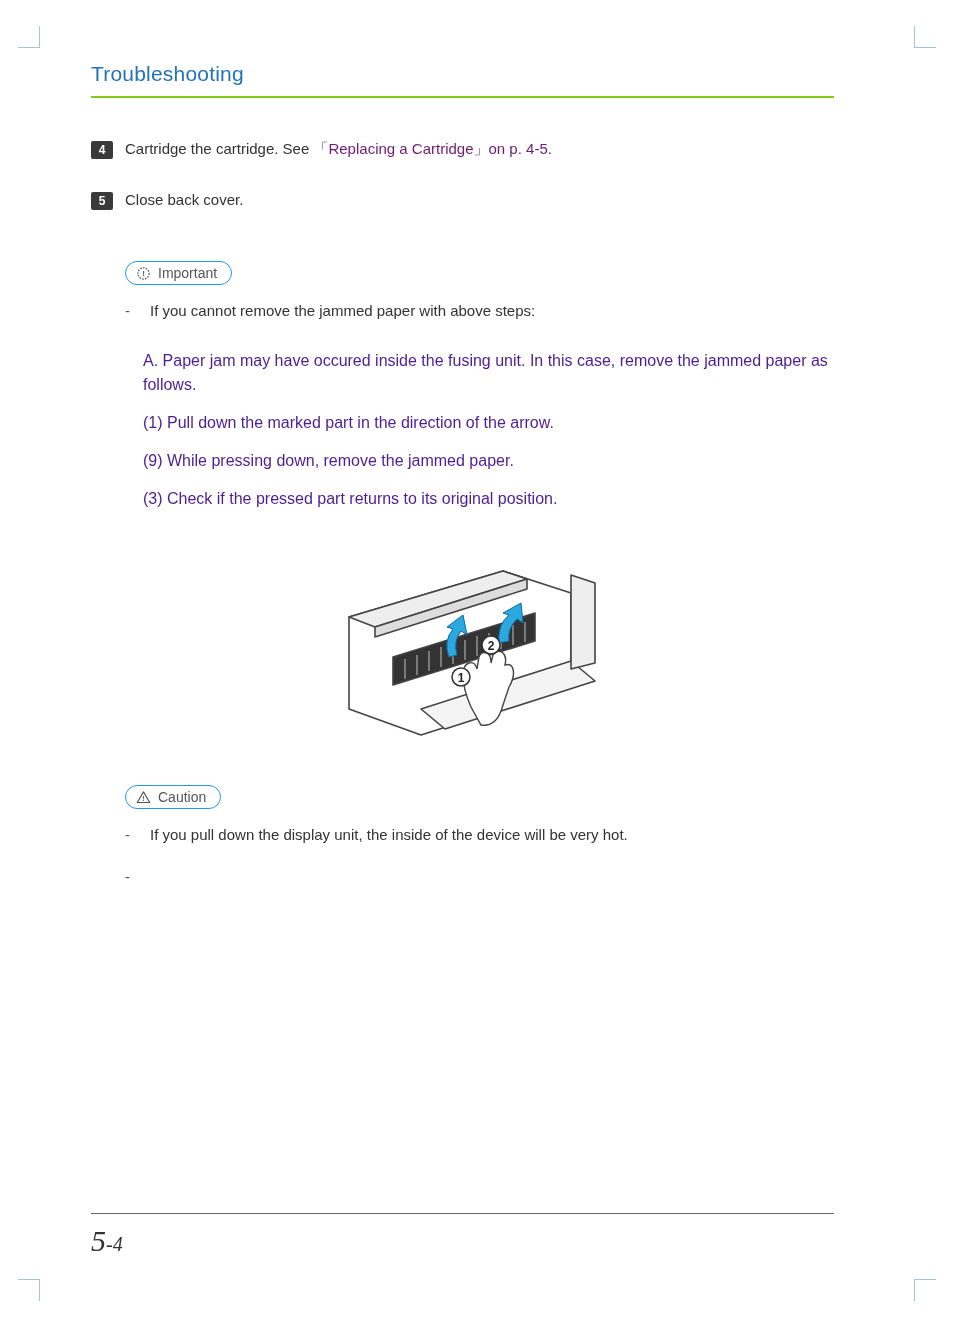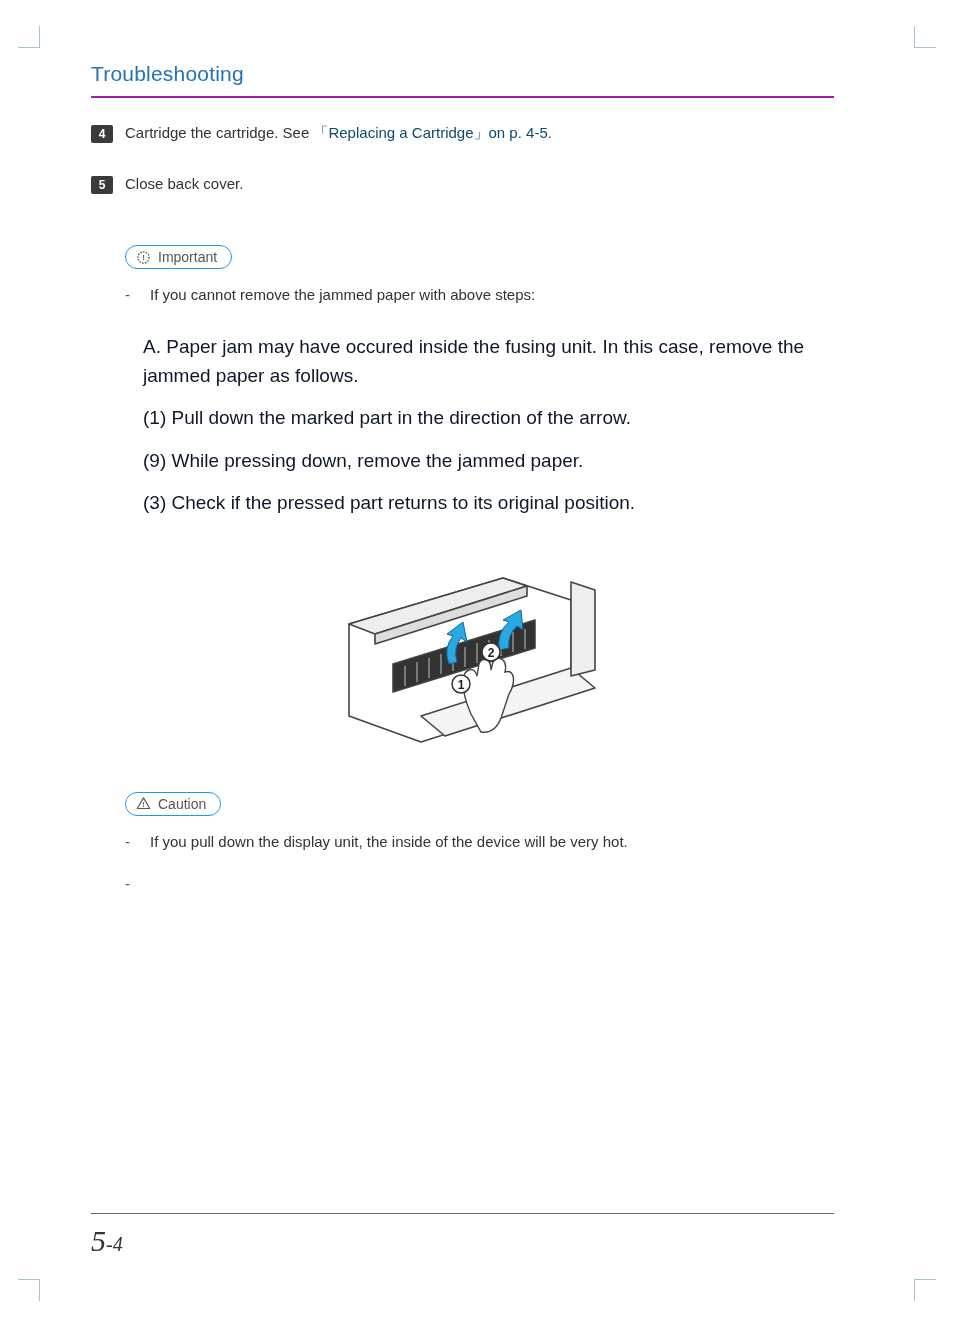--- a/index.html
+++ b/index.html
@@ -27,22 +27,22 @@
     right: 120px;
     top: 62px;
     bottom: 62px;
   }
   .header-title {
     color: #2273b8;
     font-size: 21px;
     font-weight: 400;
     letter-spacing: 0.2px;
     padding-bottom: 10px;
-    border-bottom: 2px solid #a21caf;
-    margin-bottom: 24px;
+    border-bottom: 2px solid #84cc16;
+    margin-bottom: 40px;
   }
   .step {
     display: flex;
     align-items: baseline;
     gap: 12px;
     margin-bottom: 22px;
     font-size: 15px;
     line-height: 1.5;
   }
   .step-num {
@@ -52,21 +52,21 @@
     width: 22px;
     height: 18px;
     background: #3a3a3a;
     color: #fff;
     font-size: 12px;
     font-weight: bold;
     border-radius: 2px;
     flex-shrink: 0;
   }
   .step-text { color: #333; }
-  .link-text { color: #0c4a6e; }
+  .link-text { color: #701a75; }
 
   .callout {
     display: inline-flex;
     align-items: center;
     gap: 7px;
     border: 1.5px solid #2196f3;
     border-radius: 13px;
     padding: 3px 14px 3px 10px;
     margin-left: 34px;
     margin-top: 28px;
@@ -90,22 +90,22 @@
   }
   .note-item {
     display: flex;
     gap: 20px;
     margin-bottom: 10px;
     line-height: 1.6;
   }
   .dash { flex-shrink: 0; color: #555; }
   .sub-steps {
     margin-left: 52px;
-    font-size: 19px;
-    color: #0f172a;
+    font-size: 16px;
+    color: #4c1d95;
   }
   .sub-steps p {
     margin-bottom: 14px;
     line-height: 1.5;
   }
 
   .figure {
     display: flex;
     justify-content: center;
     margin: 28px 0 8px 0;

